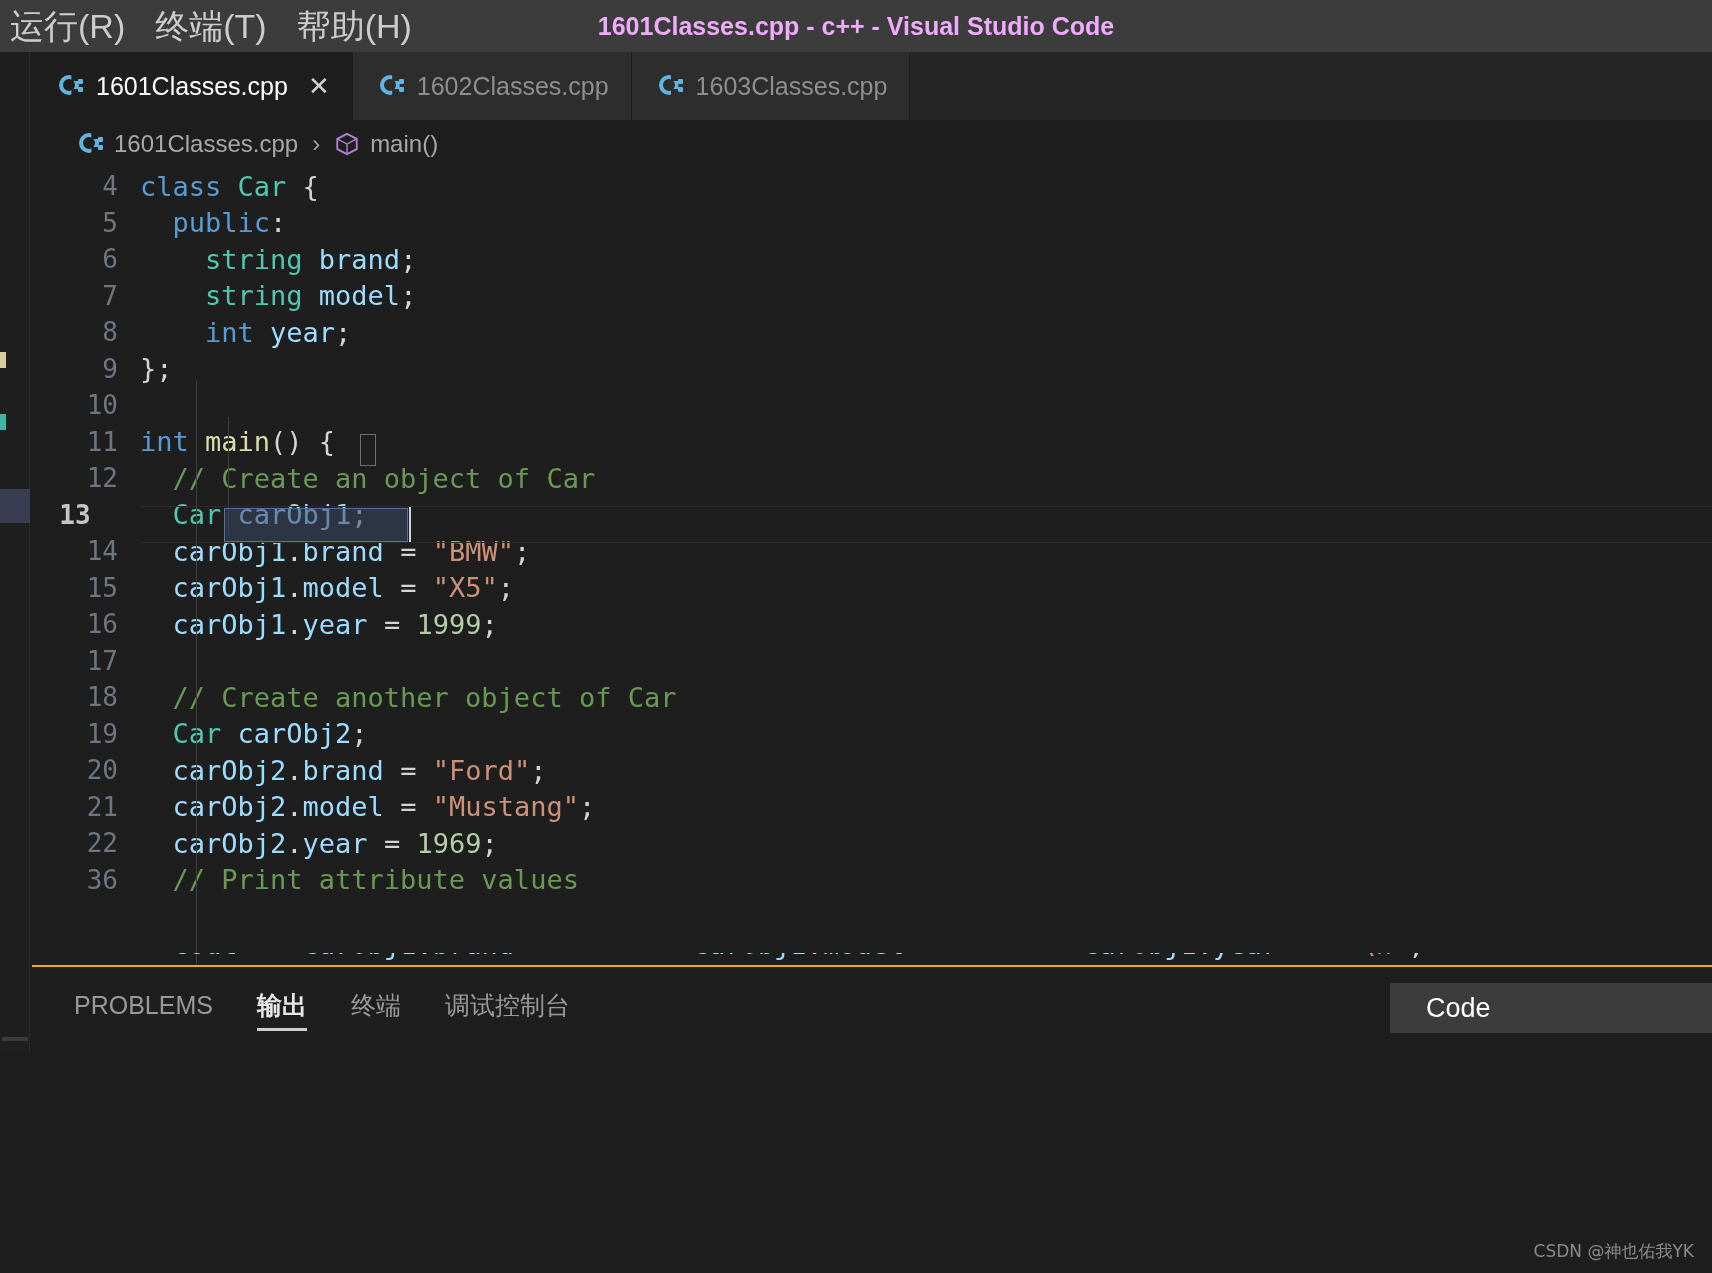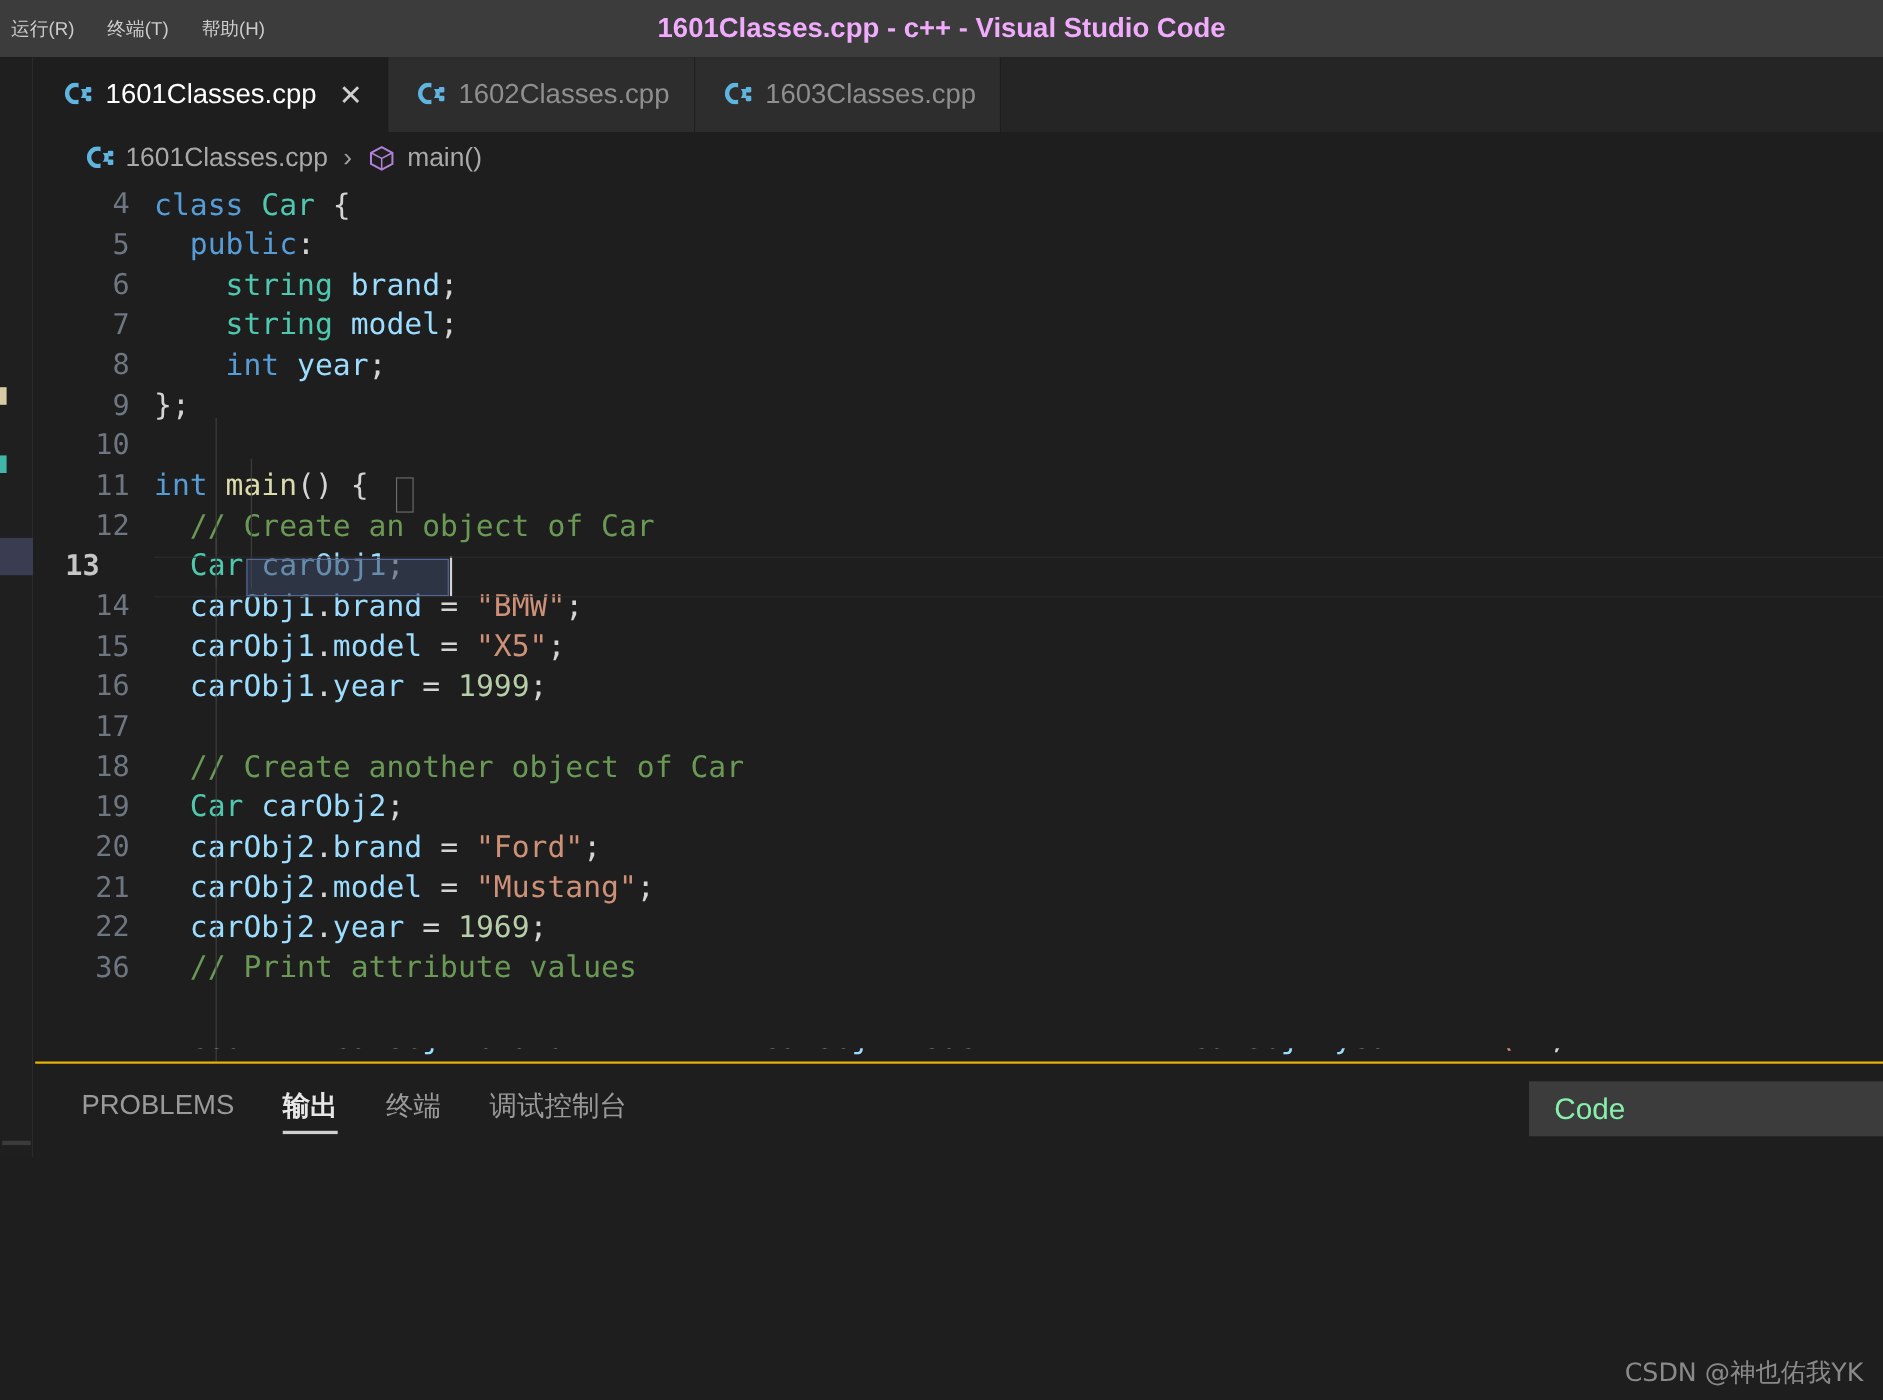--- a/index.html
+++ b/index.html
@@ -12,21 +12,21 @@
   body { position: relative; }
 
   
   #titlebar {
     position: absolute; left: 0; top: 0; width: 1712px; height: 52px;
     background: #3c3c3c;
     display: flex; align-items: center;
   }
   #menu-area { display: flex; align-items: center; gap: 30px; padding-left: 10px; }
   .menu-item {
-    color: #cccccc; font-size: 17px; line-height: 1;
+    color: #cccccc; font-size: 34px; line-height: 1;
     white-space: nowrap; cursor: default;
   }
   #window-title {
     position: absolute; left: 0; top: 0; width: 1712px; height: 52px;
     display: flex; align-items: center; justify-content: center;
     color: #f0abfc; font-size: 25px; pointer-events: none; font-weight: bold;
   }
 
   
   #left-sliver {
@@ -180,33 +180,33 @@
     height: 76px; display: flex; align-items: center; white-space: nowrap;
   }
   .panel-tab.active { color: #e7e7e7; font-weight: bold; }
   .panel-tab.active::after {
     content: ""; position: absolute; left: 0; right: 0; bottom: 12px;
     height: 3px; background: #cfcfcf;
   }
   #code-select {
     position: absolute; right: 0px; top: 16px;
     width: 322px; height: 50px;
-    background: #3c3c3c; color: #86efac;
-    display: flex; align-items: center; padding-left: 23px;
+    background: #3c3c3c; color: #ffffff;
+    display: flex; align-items: center; padding-left: 36px;
     font-size: 27px;
   }
   #panel-body {
     position: absolute; left: 0; top: 76px; width: 1680px; height: 232px;
     background: #1e1e1e;
   }
 
   
   #watermark {
     position: absolute; right: 18px; bottom: 10px;
-    color: #8a8a8a; font-size: 23px;
+    color: #8a8a8a; font-size: 17px;
     font-family: "DejaVu Sans", sans-serif;
   }
 </style>
 </head>
 <body>
 
 <div id="titlebar">
   <div id="menu-area">
     <div class="menu-item">运行(R)</div>
     <div class="menu-item">终端(T)</div>

